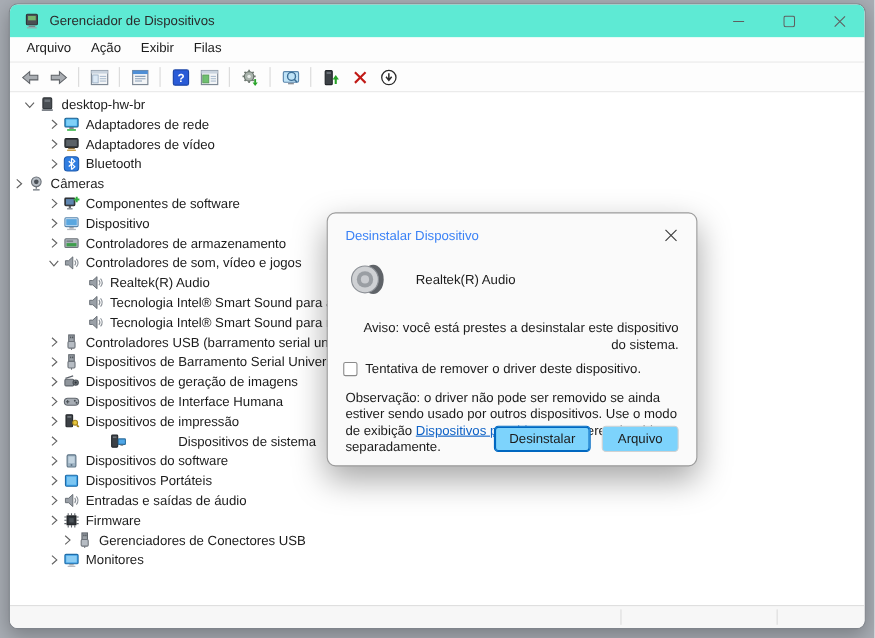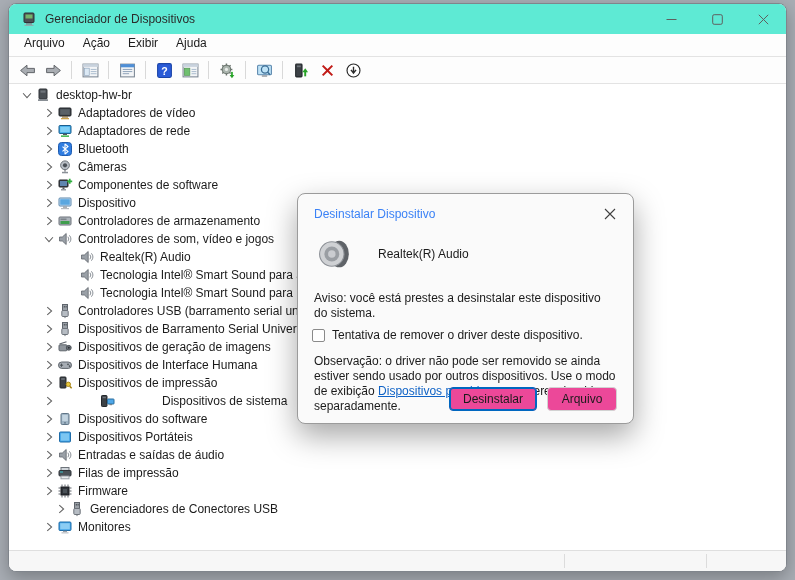--- a/index.html
+++ b/index.html
@@ -68,30 +68,30 @@
     box-shadow:0 12px 30px rgba(0,0,0,.35); z-index:10; overflow:hidden;
   }
   .dlg-titlerow { display:flex; align-items:center; padding:9px 12px 4px 16px; }
   .dlg-title { font-size:12px; color:#3b82f6; }
   .dlg-close { margin-left:auto; width:22px; height:22px; border:none; background:transparent;
     display:flex; align-items:center; justify-content:center; }
   .dlg-close svg { width:12px; height:12px; }
   .dlg-device { display:flex; align-items:center; margin:8px 16px 0 20px; }
   .dlg-speaker { width:34px; height:34px; flex:0 0 auto; }
   .dlg-devname { margin-left:26px; }
-  .dlg-warning { margin:20px 16px 0 16px; line-height:15px; }
+  .dlg-warning { margin:20px 16px 0 16px; line-height:15px;text-align:right; }
   .dlg-checkrow { display:flex; align-items:center; margin:7px 16px 0 14px; }
   .dlg-checkbox { width:13px; height:13px; border:1px solid #8a8a8a; border-radius:2px;
     background:#fff; flex:0 0 auto; }
   .dlg-checklabel { margin-left:7px; }
   .dlg-note { margin:12px 16px 0 16px; line-height:15px; }
   .dlg-link { color:#0e62c6; text-decoration:underline; }
   .dlg-buttons { position:absolute; right:16px; bottom:12px; display:flex; gap:10px; }
   .dlg-btn { min-width:70px; height:24px; padding:0 13px; font-size:12px;
-    font-family:inherit; background:#ec4899; border:1px solid #d2d2d2; border-radius:4px; color:#1b1b1b; }
+    font-family:inherit; background:#7dd3fc; border:1px solid #d2d2d2; border-radius:4px; color:#1b1b1b; }
   .dlg-btn.primary { border:1px solid #0067c0; box-shadow:inset 0 0 0 1px #0067c0; }
 </style>
 </head>
 <body>
 
 <div class="window">
 
   <div class="titlebar">
     <span class="app-icon">
       <svg viewBox="0 0 16 16">
@@ -118,21 +118,21 @@
             <path d="M0.8 0.8l9.4 9.4M10.2 0.8L0.8 10.2" stroke="#5f5f5f" stroke-width="1"></path>
           </svg>
       </button>
     </div>
   </div>
 
   <div class="menubar">
     <span class="menu-item">Arquivo</span>
     <span class="menu-item">Ação</span>
     <span class="menu-item">Exibir</span>
-    <span class="menu-item">Ajuda</span>
+    <span class="menu-item">Filas</span>
   </div>
 
   <div class="toolbar">
       <button class="tbtn">
         <span class="icon16">
           <svg viewBox="0 0 16 16">
             <path d="M1.5 8l6-5v3h7v4h-7v3z" fill="#a9adb2" stroke="#5d6166" stroke-width="0.9"></path>
           </svg>
         </span>
       </button>
@@ -253,59 +253,59 @@
         <span class="tlabel">desktop-hw-br</span>
       </div>
       <div class="trow" style="padding-left: 32px;">
         <span class="chev">
           <svg viewBox="0 0 16 16">
             <path d="M6 3.5L11 8l-5 4.5" fill="none" stroke="#636363" stroke-width="1.2"></path>
           </svg>
         </span>
         <span class="icon16">
           <svg viewBox="0 0 16 16">
+            <rect x="2" y="2.5" width="12" height="8" rx="1" fill="#39a7e8" stroke="#1c5f8e"></rect>
+            <rect x="3.2" y="3.7" width="9.6" height="5.6" fill="#7fd0f7"></rect>
+            <rect x="6" y="10.8" width="4" height="1.2" fill="#555a5f"></rect>
+            <rect x="4" y="12.4" width="8" height="1.5" fill="#39b54a"></rect>
+          </svg>
+        </span>
+        <span class="tlabel">Adaptadores de rede</span>
+      </div>
+      <div class="trow" style="padding-left: 32px;">
+        <span class="chev">
+          <svg viewBox="0 0 16 16">
+            <path d="M6 3.5L11 8l-5 4.5" fill="none" stroke="#636363" stroke-width="1.2"></path>
+          </svg>
+        </span>
+        <span class="icon16">
+          <svg viewBox="0 0 16 16">
             <rect x="2" y="3" width="12" height="8" rx="1" fill="#3c4146" stroke="#23272b"></rect>
             <rect x="3.2" y="4.2" width="9.6" height="5.6" fill="#5a6167"></rect>
             <rect x="5" y="11.4" width="6" height="1.2" fill="#8a6d3b"></rect>
             <rect x="4" y="13" width="8" height="1.3" fill="#caa04a"></rect>
           </svg>
         </span>
         <span class="tlabel">Adaptadores de vídeo</span>
       </div>
       <div class="trow" style="padding-left: 32px;">
         <span class="chev">
           <svg viewBox="0 0 16 16">
             <path d="M6 3.5L11 8l-5 4.5" fill="none" stroke="#636363" stroke-width="1.2"></path>
           </svg>
         </span>
         <span class="icon16">
           <svg viewBox="0 0 16 16">
-            <rect x="2" y="2.5" width="12" height="8" rx="1" fill="#39a7e8" stroke="#1c5f8e"></rect>
-            <rect x="3.2" y="3.7" width="9.6" height="5.6" fill="#7fd0f7"></rect>
-            <rect x="6" y="10.8" width="4" height="1.2" fill="#555a5f"></rect>
-            <rect x="4" y="12.4" width="8" height="1.5" fill="#39b54a"></rect>
-          </svg>
-        </span>
-        <span class="tlabel">Adaptadores de rede</span>
-      </div>
-      <div class="trow" style="padding-left: 32px;">
-        <span class="chev">
-          <svg viewBox="0 0 16 16">
-            <path d="M6 3.5L11 8l-5 4.5" fill="none" stroke="#636363" stroke-width="1.2"></path>
-          </svg>
-        </span>
-        <span class="icon16">
-          <svg viewBox="0 0 16 16">
             <rect x="1.5" y="1.5" width="13" height="13" rx="3" fill="#2f7de1" stroke="#1f5cb0"></rect>
             <path d="M8 2.8v10.4M8 2.8l3 2.7-5.5 4.9M8 13.2l3-2.7L5.5 5.6" stroke="#ffffff" stroke-width="1.1" fill="none"></path>
           </svg>
         </span>
         <span class="tlabel">Bluetooth</span>
       </div>
-      <div class="trow" style="padding-left: 32px;">
+      <div class="trow" style="">
         <span class="chev">
           <svg viewBox="0 0 16 16">
             <path d="M6 3.5L11 8l-5 4.5" fill="none" stroke="#636363" stroke-width="1.2"></path>
           </svg>
         </span>
         <span class="icon16">
           <svg viewBox="0 0 16 16">
             <circle cx="8" cy="6.3" r="4.4" fill="#b9bfc6" stroke="#6d737a"></circle>
             <circle cx="8" cy="6.3" r="2.1" fill="#4a5057"></circle>
             <path d="M8 10.7v2" stroke="#6d737a" stroke-width="1.2"></path>
@@ -537,36 +537,20 @@
             <path d="M6 3.5L11 8l-5 4.5" fill="none" stroke="#636363" stroke-width="1.2"></path>
           </svg>
         </span>
         <span class="icon16">
           <svg viewBox="0 0 16 16">
             <path d="M2.5 6v4h2.8L9.2 13.5v-11L5.3 6z" fill="#9aa0a7" stroke="#5f656c" stroke-width="0.8"></path>
             <path d="M10.9 5.7a3.6 3.6 0 010 4.6M12.4 4.3a5.8 5.8 0 010 7.4" stroke="#8a9097" stroke-width="1" fill="none"></path>
           </svg>
         </span>
         <span class="tlabel">Entradas e saídas de áudio</span>
-      </div>
-      <div class="trow" style="padding-left: 32px;">
-        <span class="chev">
-          <svg viewBox="0 0 16 16">
-            <path d="M6 3.5L11 8l-5 4.5" fill="none" stroke="#636363" stroke-width="1.2"></path>
-          </svg>
-        </span>
-        <span class="icon16">
-          <svg viewBox="0 0 16 16">
-            <rect x="4" y="2.5" width="8" height="3" fill="#cfd4d9" stroke="#6d737a"></rect>
-            <rect x="2" y="5.5" width="12" height="5.5" rx="1" fill="#4a5157" stroke="#2e3338"></rect>
-            <rect x="3" y="6.5" width="3" height="1" fill="#39c2c9"></rect>
-            <rect x="4" y="11" width="8" height="2.8" fill="#e8eaec" stroke="#9aa0a7"></rect>
-          </svg>
-        </span>
-        <span class="tlabel">Filas de impressão</span>
       </div>
       <div class="trow" style="padding-left: 32px;">
         <span class="chev">
           <svg viewBox="0 0 16 16">
             <path d="M6 3.5L11 8l-5 4.5" fill="none" stroke="#636363" stroke-width="1.2"></path>
           </svg>
         </span>
         <span class="icon16">
           <svg viewBox="0 0 16 16">
             <g stroke="#5f656c" stroke-width="1">

